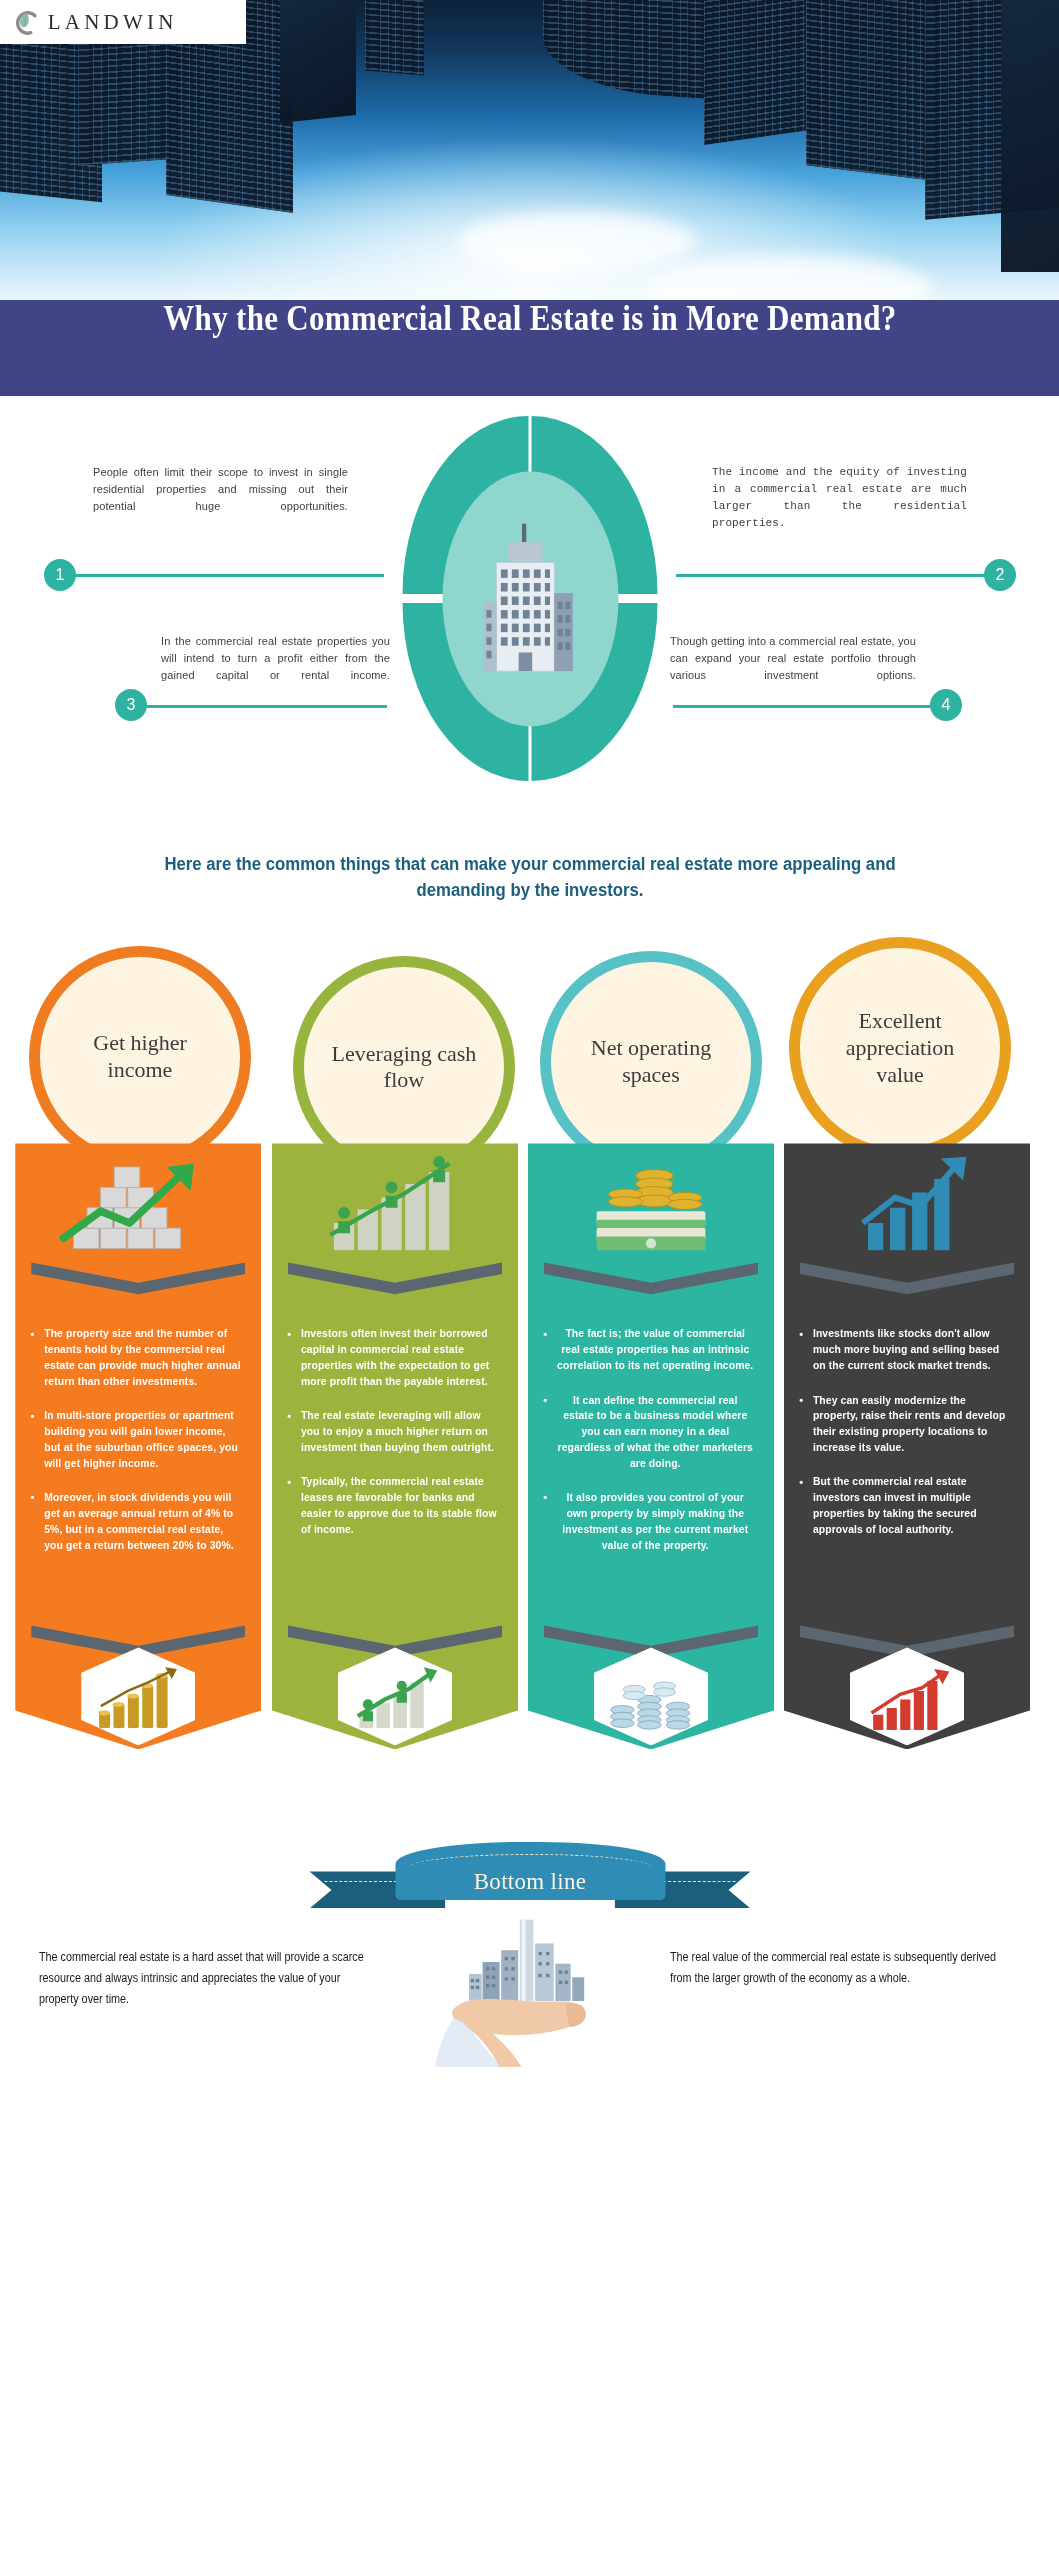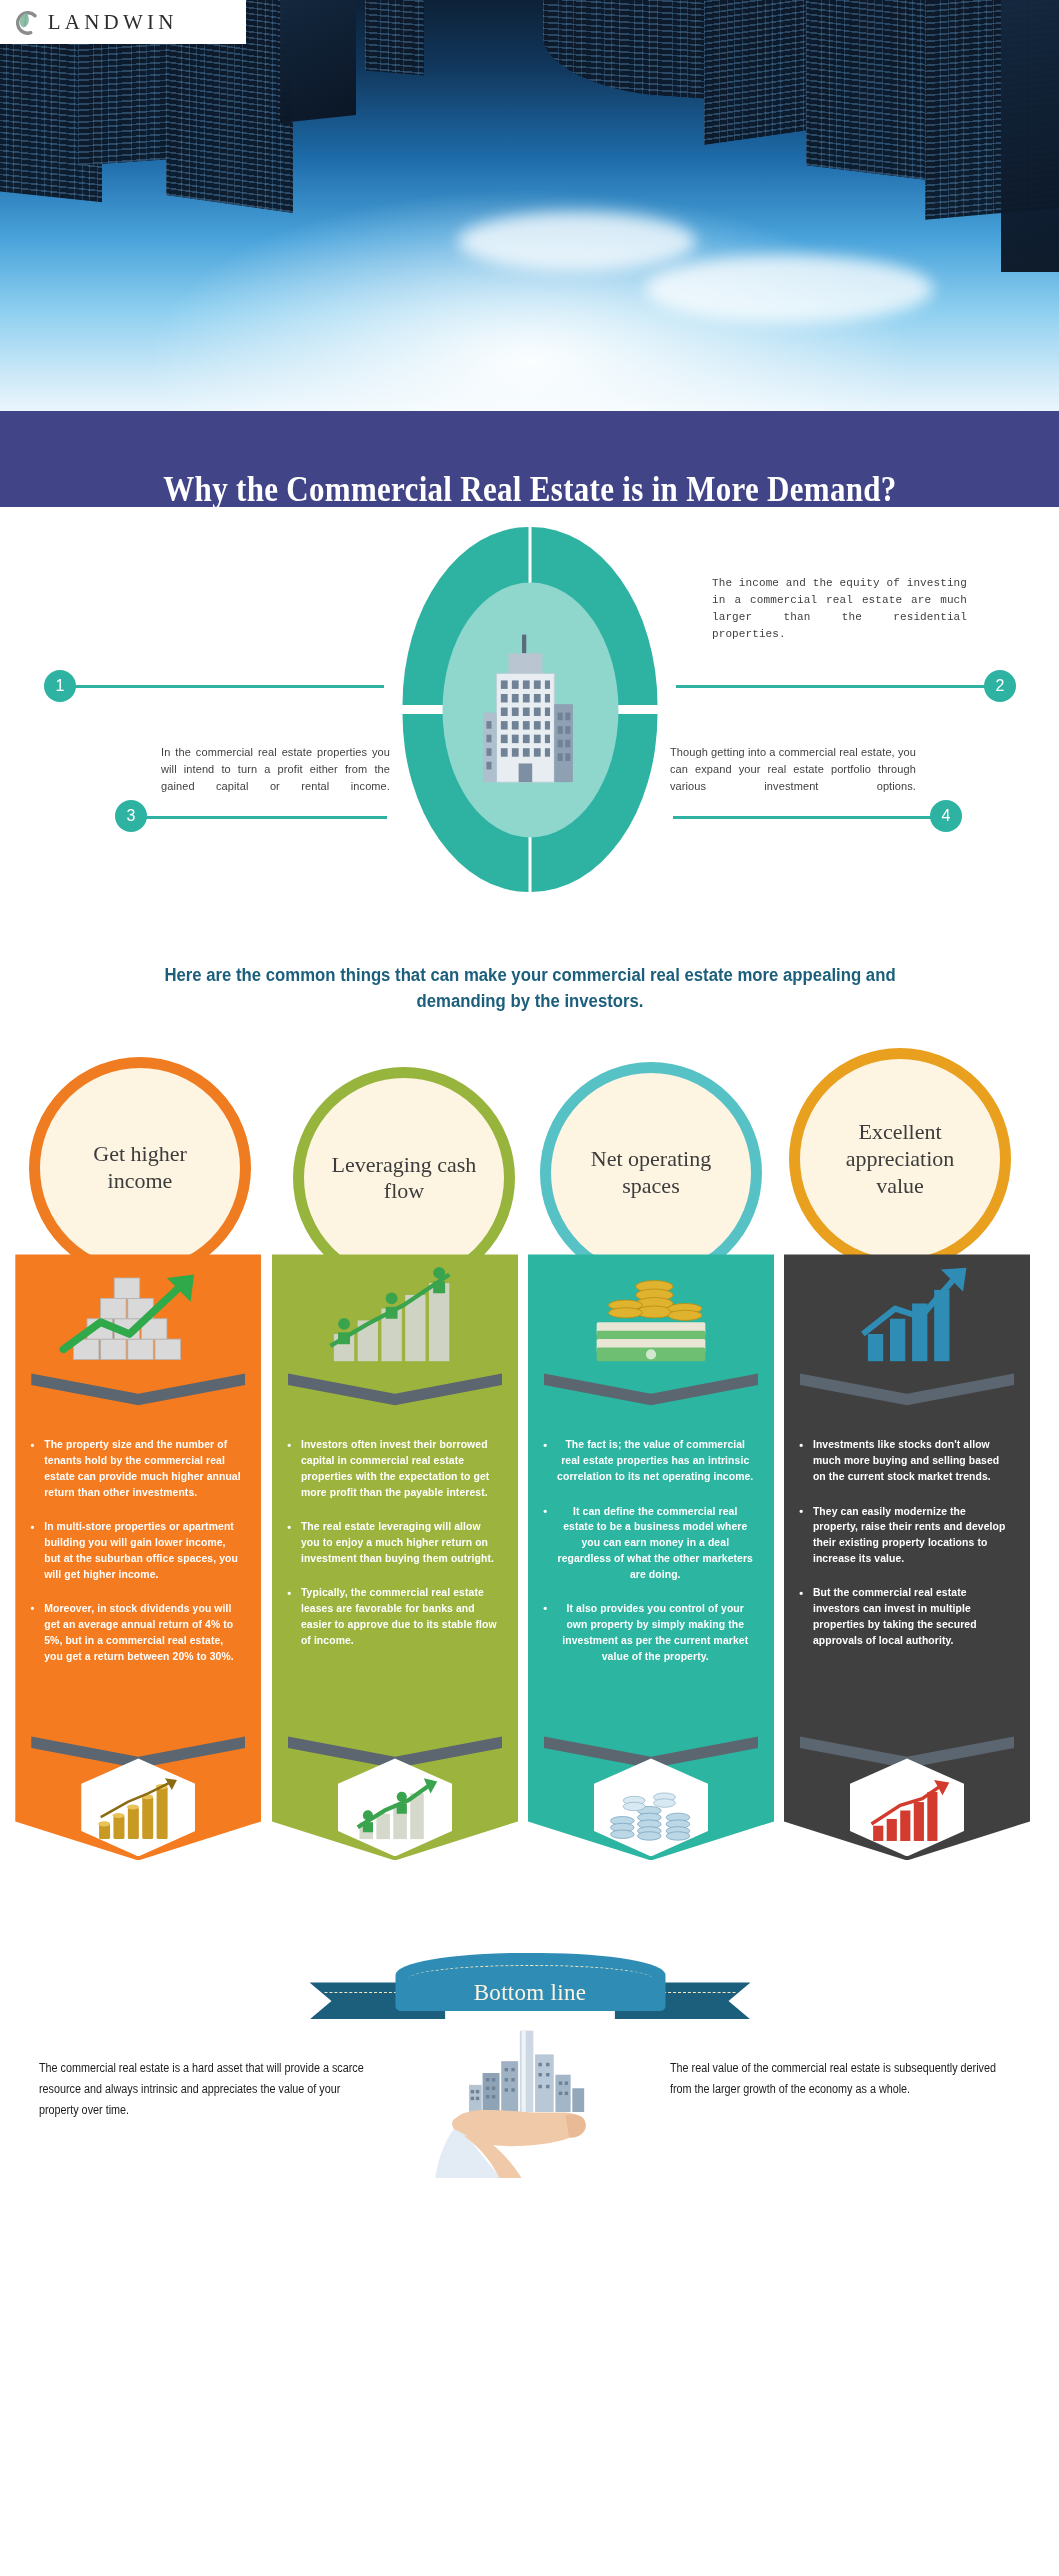--- a/index.html
+++ b/index.html
@@ -8,21 +8,21 @@
     width: 1060px;
     font-family: "Liberation Sans", sans-serif;
     color: #333;
     -webkit-font-smoothing: antialiased;
   }
   .page { width: 1060px; position: relative; overflow: hidden; background:#fff; }
 
   
   .hero {
     position: relative;
-    height: 411px;
+    height: 300px;
     background:
       radial-gradient(ellipse 60% 70% at 50% 88%, rgba(255,255,255,.95) 0%, rgba(255,255,255,0) 60%),
       linear-gradient(180deg, #0d2137 0%, #11375c 16%, #1d6aa8 38%, #49a3db 58%, #8fd0f0 76%, #cfeaf8 92%, #eaf6fd 100%);
     overflow: hidden;
     padding-left: 42px;
   }
   .logo-box {
     position: absolute; top: 0; left: 0;
     width: 246px; height: 44px;
     background: #ffffff;
@@ -42,21 +42,21 @@
     background-image:
       repeating-linear-gradient(to bottom, rgba(120,180,230,.30) 0 1.7px, transparent 1.7px 6px),
       repeating-linear-gradient(to right, rgba(120,180,230,.22) 0 0.8px, transparent 0.8px 7.6px);
   }
   .cloud { position: absolute; background: rgba(255,255,255,.75); border-radius: 50%; filter: blur(7.6px); }
 
   
   .title-banner {
     background: #414487;
     height: 96px;
-    display: flex; align-items: flex-end; justify-content: center;
+    display: flex; align-items: flex-start; justify-content: center;
   }
   .title-banner h1 {
     font-family: "Liberation Serif", serif;
     color: #ffffff;
     font-size: 31px;
     font-weight: 700;
     letter-spacing: 0.3px;
     text-align: center;
     font-stretch: condensed;
     transform: scaleY(1.18);
@@ -342,20 +342,21 @@
             <rect x="8" y="106" width="6" height="9"></rect>
               <rect x="8" y="122" width="6" height="9"></rect>
             <rect x="8" y="138" width="6" height="9"></rect>
               <rect x="8" y="154" width="6" height="9"></rect>
           </g>
           <rect x="46" y="156" width="16" height="22" fill="#7d8fa2"></rect>
         </svg>
       </span>
     </div>
 
+    <p class="pt-text pt1">People often limit their scope to invest in single residential properties and missing out their potential huge opportunities.</p>
     <p class="pt-text pt2">The income and the equity of investing in a commercial real estate are much larger than the residential properties.</p>
     <p class="pt-text pt3">In the commercial real estate properties you will intend to turn a profit either from the gained capital or rental income.</p>
     <p class="pt-text pt4">Though getting into a commercial real estate, you can expand your real estate portfolio through various investment options.</p>
 
     <div class="connector c1"></div>
     <div class="connector c2"></div>
     <div class="connector c3"></div>
     <div class="connector c4"></div>
 
     <div class="num n1">1</div>

